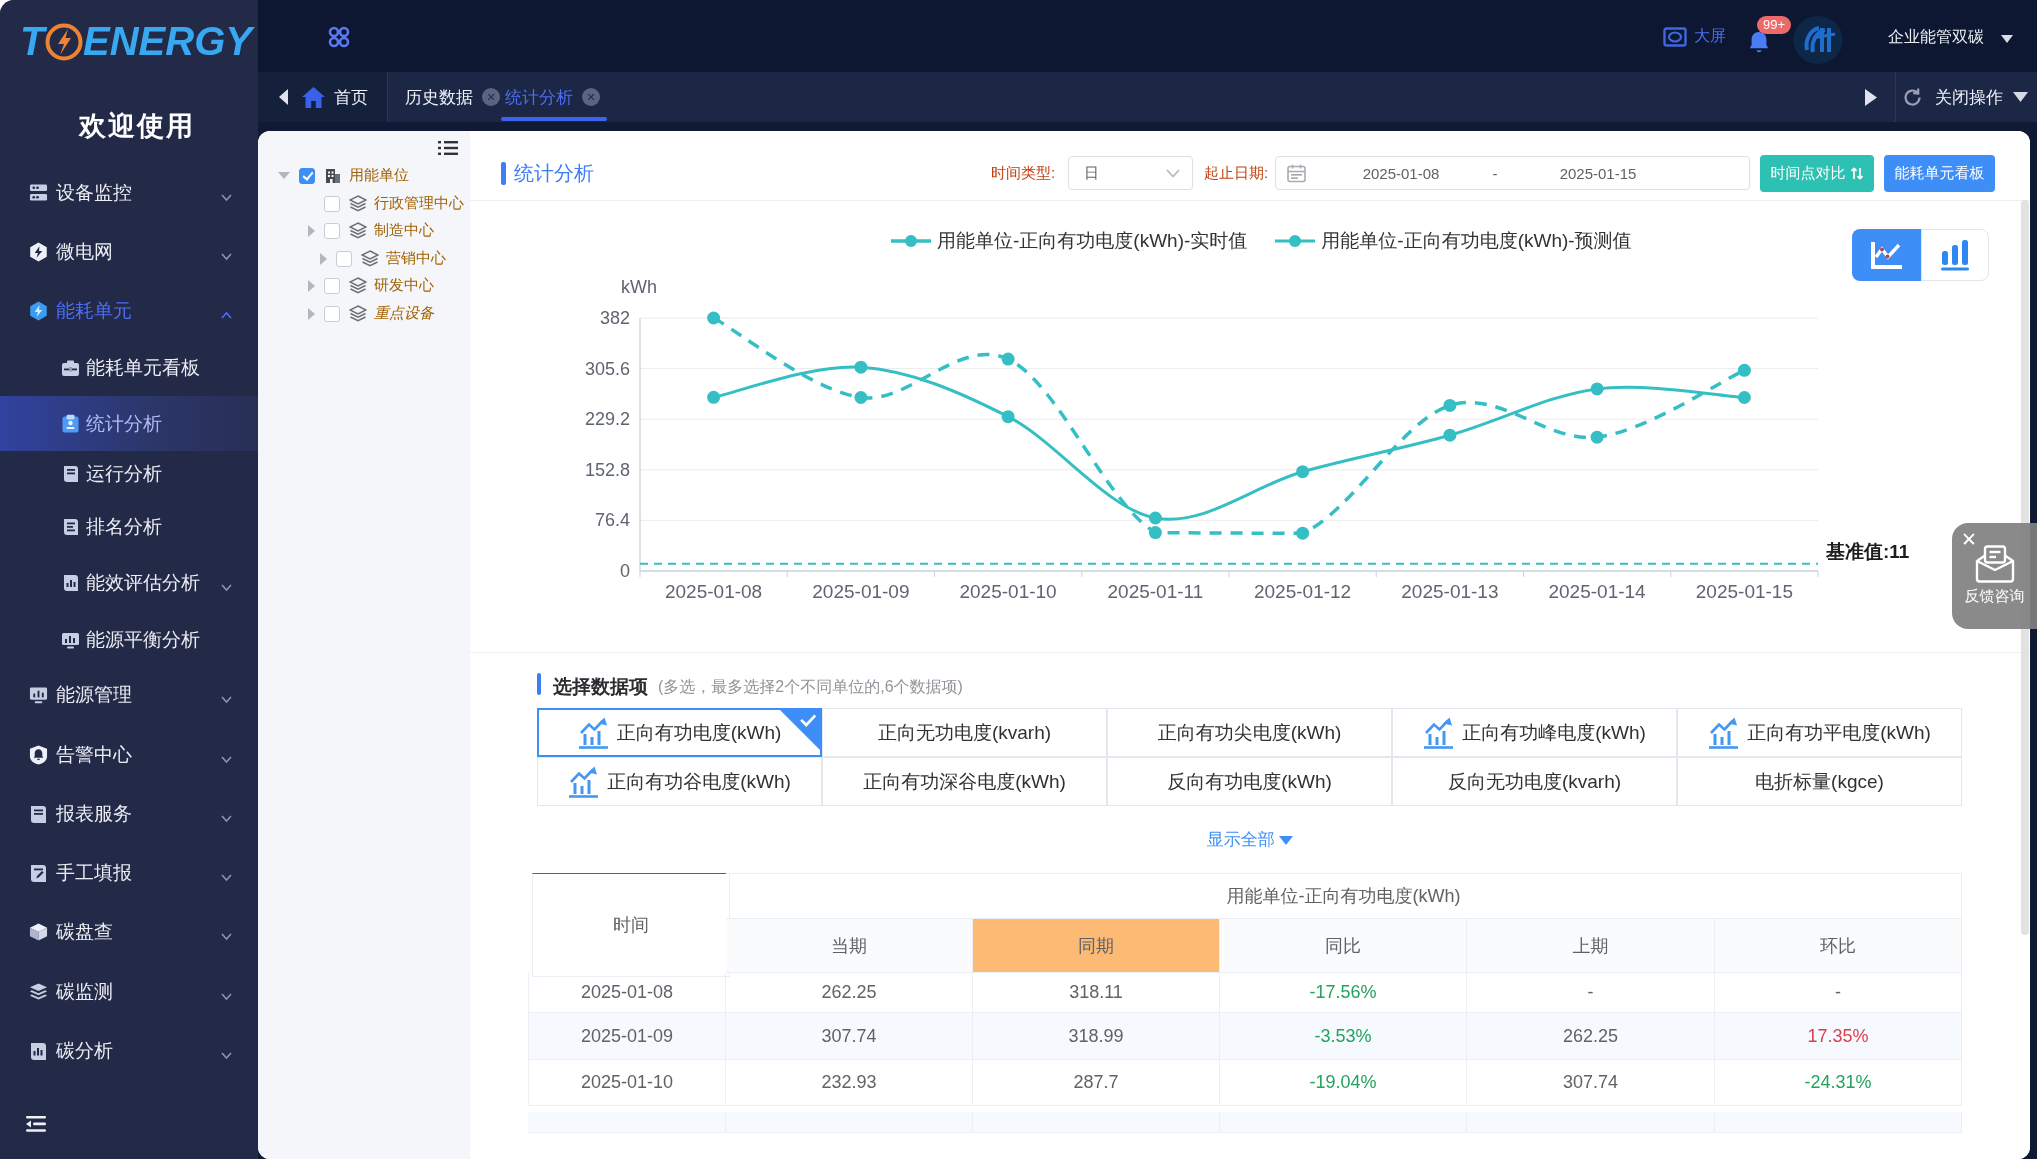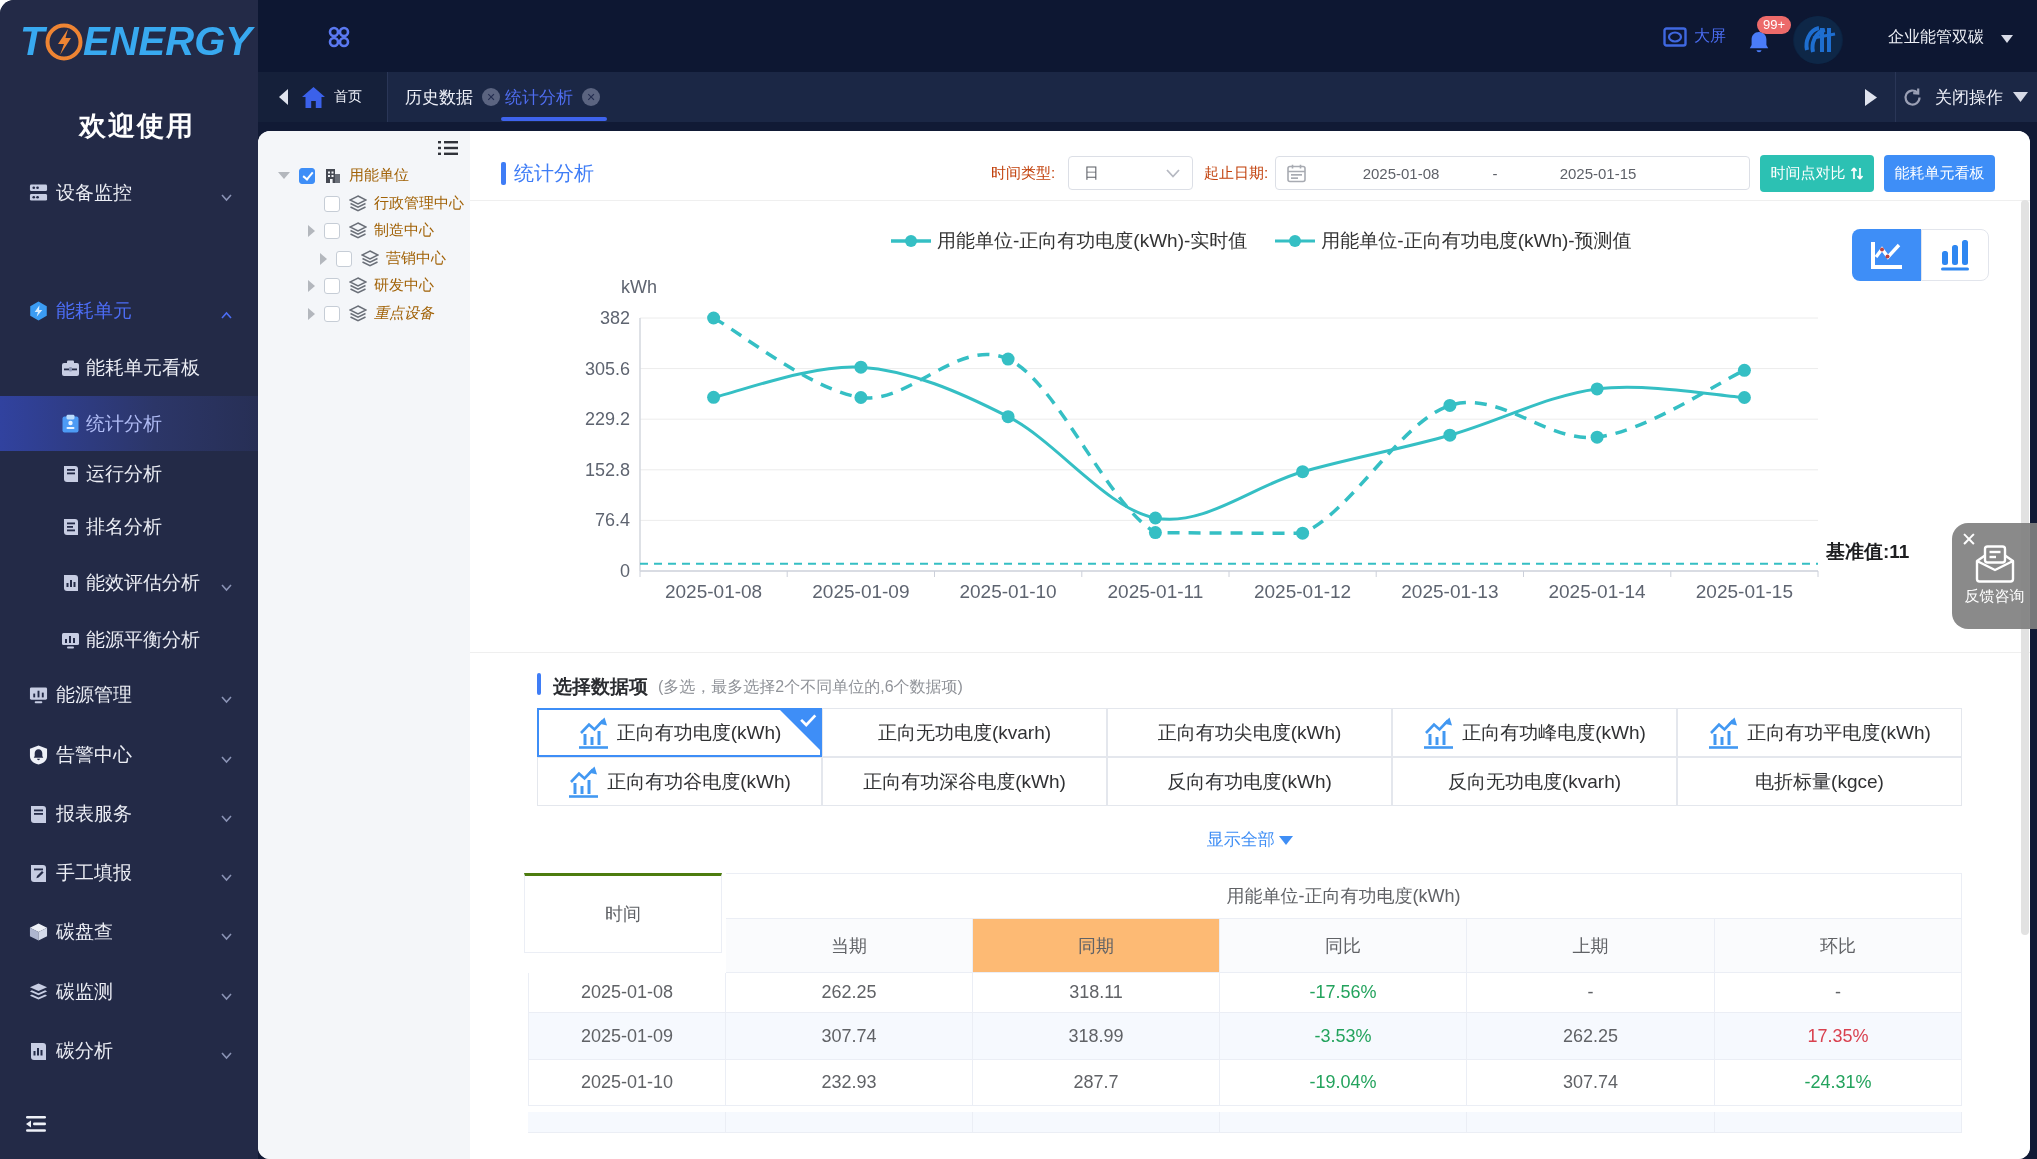--- a/index.html
+++ b/index.html
@@ -95,21 +95,21 @@
   </div>
   <div id="tabbar">
     <div style="position:absolute;left:0;top:0;width:129px;height:50px;background:rgba(8,14,34,0.28);"></div>
     <div class="seg" style="left:18px;">
       <svg width="15" height="18" viewBox="0 0 15 18" style="margin-right:11px;">
           <path d="M12 1 L3 9 L12 17 Z" fill="#dfe3ee"></path>
         </svg>
       <svg width="23" height="21" viewBox="0 0 23 21" style="margin-right:9px;">
           <path d="M11.5 0 L23 10 H19.5 V21 H13.8 V14 H9.2 V21 H3.5 V10 H0 Z" fill="#3b61ea"></path>
         </svg>
-      <span style="color:#f0f2fa;font-size:14px;">首页</span>
+      <span style="color:#f0f2fa;font-size:17px;">首页</span>
     </div>
     <div class="tabdiv" style="left:129px;"></div>
     <div class="seg" style="left:147px;">
       <span style="color:#f0f2fa;font-size:17px;">历史数据</span>
         <span class="tabx">✕</span>
     </div>
     <div class="seg" style="left:247px;">
       <span style="color:#4f6df0;font-size:17px;">统计分析</span>
         <span class="tabx">✕</span>
     </div>
@@ -381,21 +381,21 @@
           <span style="margin-left:8px;">正向有功谷电度(kWh)</span>
         </div>
       <div class="cell" style="left:352px;top:626px;width:285px;">正向有功深谷电度(kWh)</div>
       <div class="cell" style="left:637px;top:626px;width:285px;">反向有功电度(kWh)</div>
       <div class="cell" style="left:922px;top:626px;width:285px;">反向无功电度(kvarh)</div>
       <div class="cell" style="left:1207px;top:626px;width:285px;">电折标量(kgce)</div>
       <div style="position:absolute;left:700px;top:697px;width:160px;text-align:center;color:#3f8ef5;font-size:17px;">显示全部 <svg width="14" height="10" viewBox="0 0 14 10" style="vertical-align:middle;">
             <path d="M0 0 H14 L7 9 Z" fill="#3f8ef5"></path>
           </svg></div>
 
-      <div class="tcell" style="left:54px;top:742px;width:198px;height:80px;border-left:1px solid #ebeef5;border-top:3px solid #4d7c0f;">时间</div>
+      <div class="tcell" style="left:62px;top:742px;width:198px;height:104px;border-left:1px solid #ebeef5;border-top:1px solid #4d7c0f;">时间</div>
       <div class="tcell" style="left:256px;top:742px;width:1236px;height:46px;border-top:1px solid #ebeef5;">用能单位-正向有功电度(kWh)</div>
       <div class="tcell" style="left:256px;top:788px;width:247px;height:54px;background:#fafbfd;">当期</div>
       <div class="tcell" style="left:503px;top:788px;width:247px;height:54px;background:#fdba74;">同期</div>
       <div class="tcell" style="left:750px;top:788px;width:247px;height:54px;background:#fafbfd;">同比</div>
       <div class="tcell" style="left:997px;top:788px;width:248px;height:54px;background:#fafbfd;">上期</div>
       <div class="tcell" style="left:1245px;top:788px;width:247px;height:54px;background:#fafbfd;">环比</div>
       <div class="tcell" style="left:58px;top:842px;width:198px;height:40px;border-left:1px solid #ebeef5;">2025-01-08</div>
       <div class="tcell" style="left:256px;top:842px;width:247px;height:40px;">262.25</div>
       <div class="tcell" style="left:503px;top:842px;width:247px;height:40px;">318.11</div>
       <div class="tcell green" style="left:750px;top:842px;width:247px;height:40px;">-17.56%</div>
@@ -441,20 +441,32 @@
             <circle cx="9" cy="4.5" r="1.4" fill="#232a47"></circle>
             <circle cx="5" cy="14.5" r="1.4" fill="#232a47"></circle>
             <circle cx="9" cy="14.5" r="1.4" fill="#232a47"></circle>
           </svg>
         </span>
         <span class="tx">设备监控</span>
         <span class="ch"><svg width="13" height="13" viewBox="0 0 13 13">
             <path d="M2 4 L6.5 9 L11 4" stroke="#8a93b5" stroke-width="1.6" fill="none"></path>
           </svg></span>
       </div>
+    <div class="mi" style="top:230px;">
+        <span class="ic">
+          <svg width="20" height="20" viewBox="0 0 20 20">
+            <path d="M10 0 L18.7 5 L18.7 15 L10 20 L1.3 15 L1.3 5 Z" fill="#eef1f8"></path>
+            <path d="M11 4 L6 11 L9.4 11 L8 16 L14 9 L10.6 9 Z" fill="#232a47"></path>
+          </svg>
+        </span>
+        <span class="tx">微电网</span>
+        <span class="ch"><svg width="13" height="13" viewBox="0 0 13 13">
+            <path d="M2 4 L6.5 9 L11 4" stroke="#8a93b5" stroke-width="1.6" fill="none"></path>
+          </svg></span>
+      </div>
     <div class="mi blue" style="top:289px;">
         <span class="ic">
           <svg width="20" height="20" viewBox="0 0 20 20">
             <path d="M10 0 L18.7 5 L18.7 15 L10 20 L1.3 15 L1.3 5 Z" fill="#3b9cf3"></path>
             <path d="M11 4 L6 11 L9.4 11 L8 16 L14 9 L10.6 9 Z" fill="#d6ecff"></path>
           </svg>
         </span>
         <span class="tx">能耗单元</span>
         <span class="ch"><svg width="13" height="13" viewBox="0 0 13 13">
             <path d="M2 9 L6.5 4 L11 9" stroke="#4c6df5" stroke-width="1.6" fill="none"></path>

